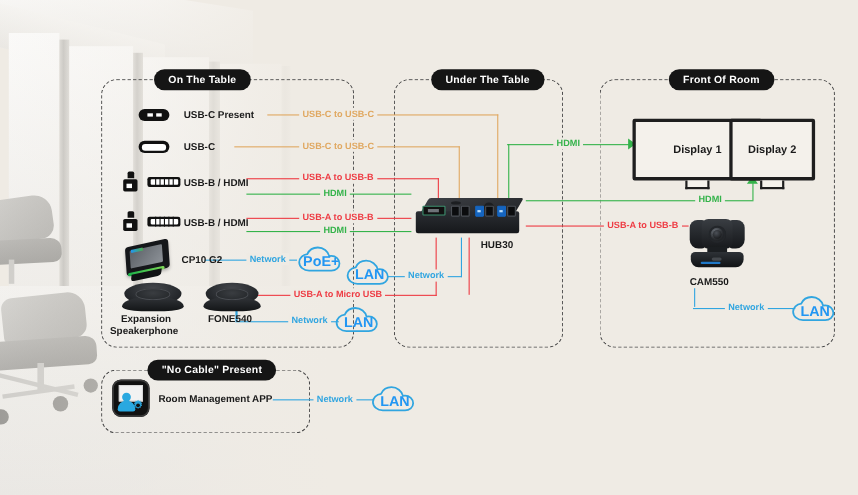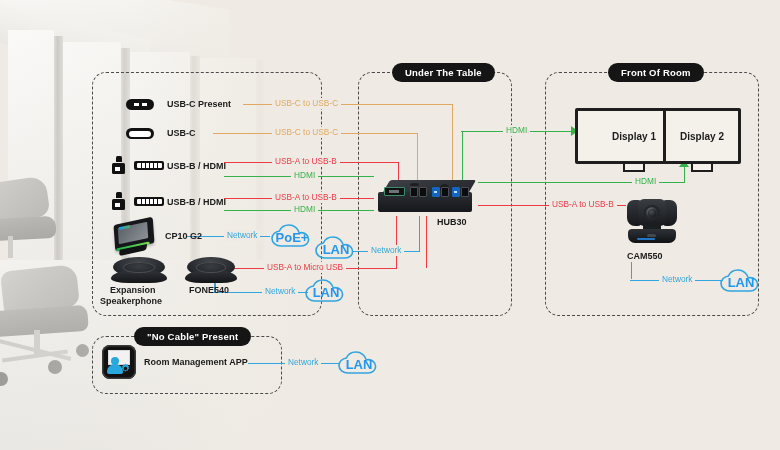--- a/index.html
+++ b/index.html
@@ -34,21 +34,21 @@
 
   
   .zone{position:absolute;border:1.6px dashed #4a4a4a;border-radius:14px;}
   .zone-pill{position:absolute;background:#151515;color:#fff;border-radius:11px;
      font-size:9.5px;font-weight:700;letter-spacing:.2px;
      display:flex;align-items:center;justify-content:center;
      height:19px;padding:0 13px;white-space:nowrap;z-index:6;}
 
   
   .ln{position:absolute;}
-  .lbl{position:absolute;font-size:8.3px;font-weight:400;white-space:nowrap;
+  .lbl{position:absolute;font-size:8.3px;font-weight:700;white-space:nowrap;
        background:#EFEBE4;padding:0 3px;line-height:11px;z-index:4;}
 
   
   .dev-lbl{position:absolute;font-size:9px;font-weight:700;color:#1b1b1b;
      white-space:nowrap;line-height:11px;}
   .port-lbl{position:absolute;font-size:9px;font-weight:700;color:#1b1b1b;white-space:nowrap;}
 
   
   .usbc{position:absolute;border-radius:7px;background:#111;}
   .usbc .hole{position:absolute;left:3px;top:2.5px;right:3px;bottom:2.5px;
@@ -175,20 +175,21 @@
     </div>
     <div class="chair" style="left:-30px;top:180px;width:110px;height:110px;">
       <div class="back" style="left:12px;top:0;width:66px;height:40px;transform:rotate(-8deg);"></div>
       <div class="seat" style="left:2px;top:38px;width:84px;height:22px;transform:rotate(-3deg);"></div>
       <div class="stem" style="left:38px;top:56px;width:5px;height:22px;"></div>
     </div>
     <div class="bg-fade"></div>
   </div>
 
   <div class="zone" style="left:92px;top:72px;width:228px;height:242px;"></div>
+  <div class="zone-pill" style="left:140px;top:63px;">On The Table</div>
 
   <div class="zone" style="left:358px;top:72px;width:152px;height:242px;"></div>
   <div class="zone-pill" style="left:392px;top:63px;">Under The Table</div>
 
   <div class="zone" style="left:545px;top:72px;width:212px;height:242px;"></div>
   <div class="zone-pill" style="left:608px;top:63px;">Front Of Room</div>
 
   <div class="zone" style="left:92px;top:336px;width:188px;height:56px;"></div>
   <div class="zone-pill" style="left:134px;top:327px;">"No Cable" Present</div>
 

